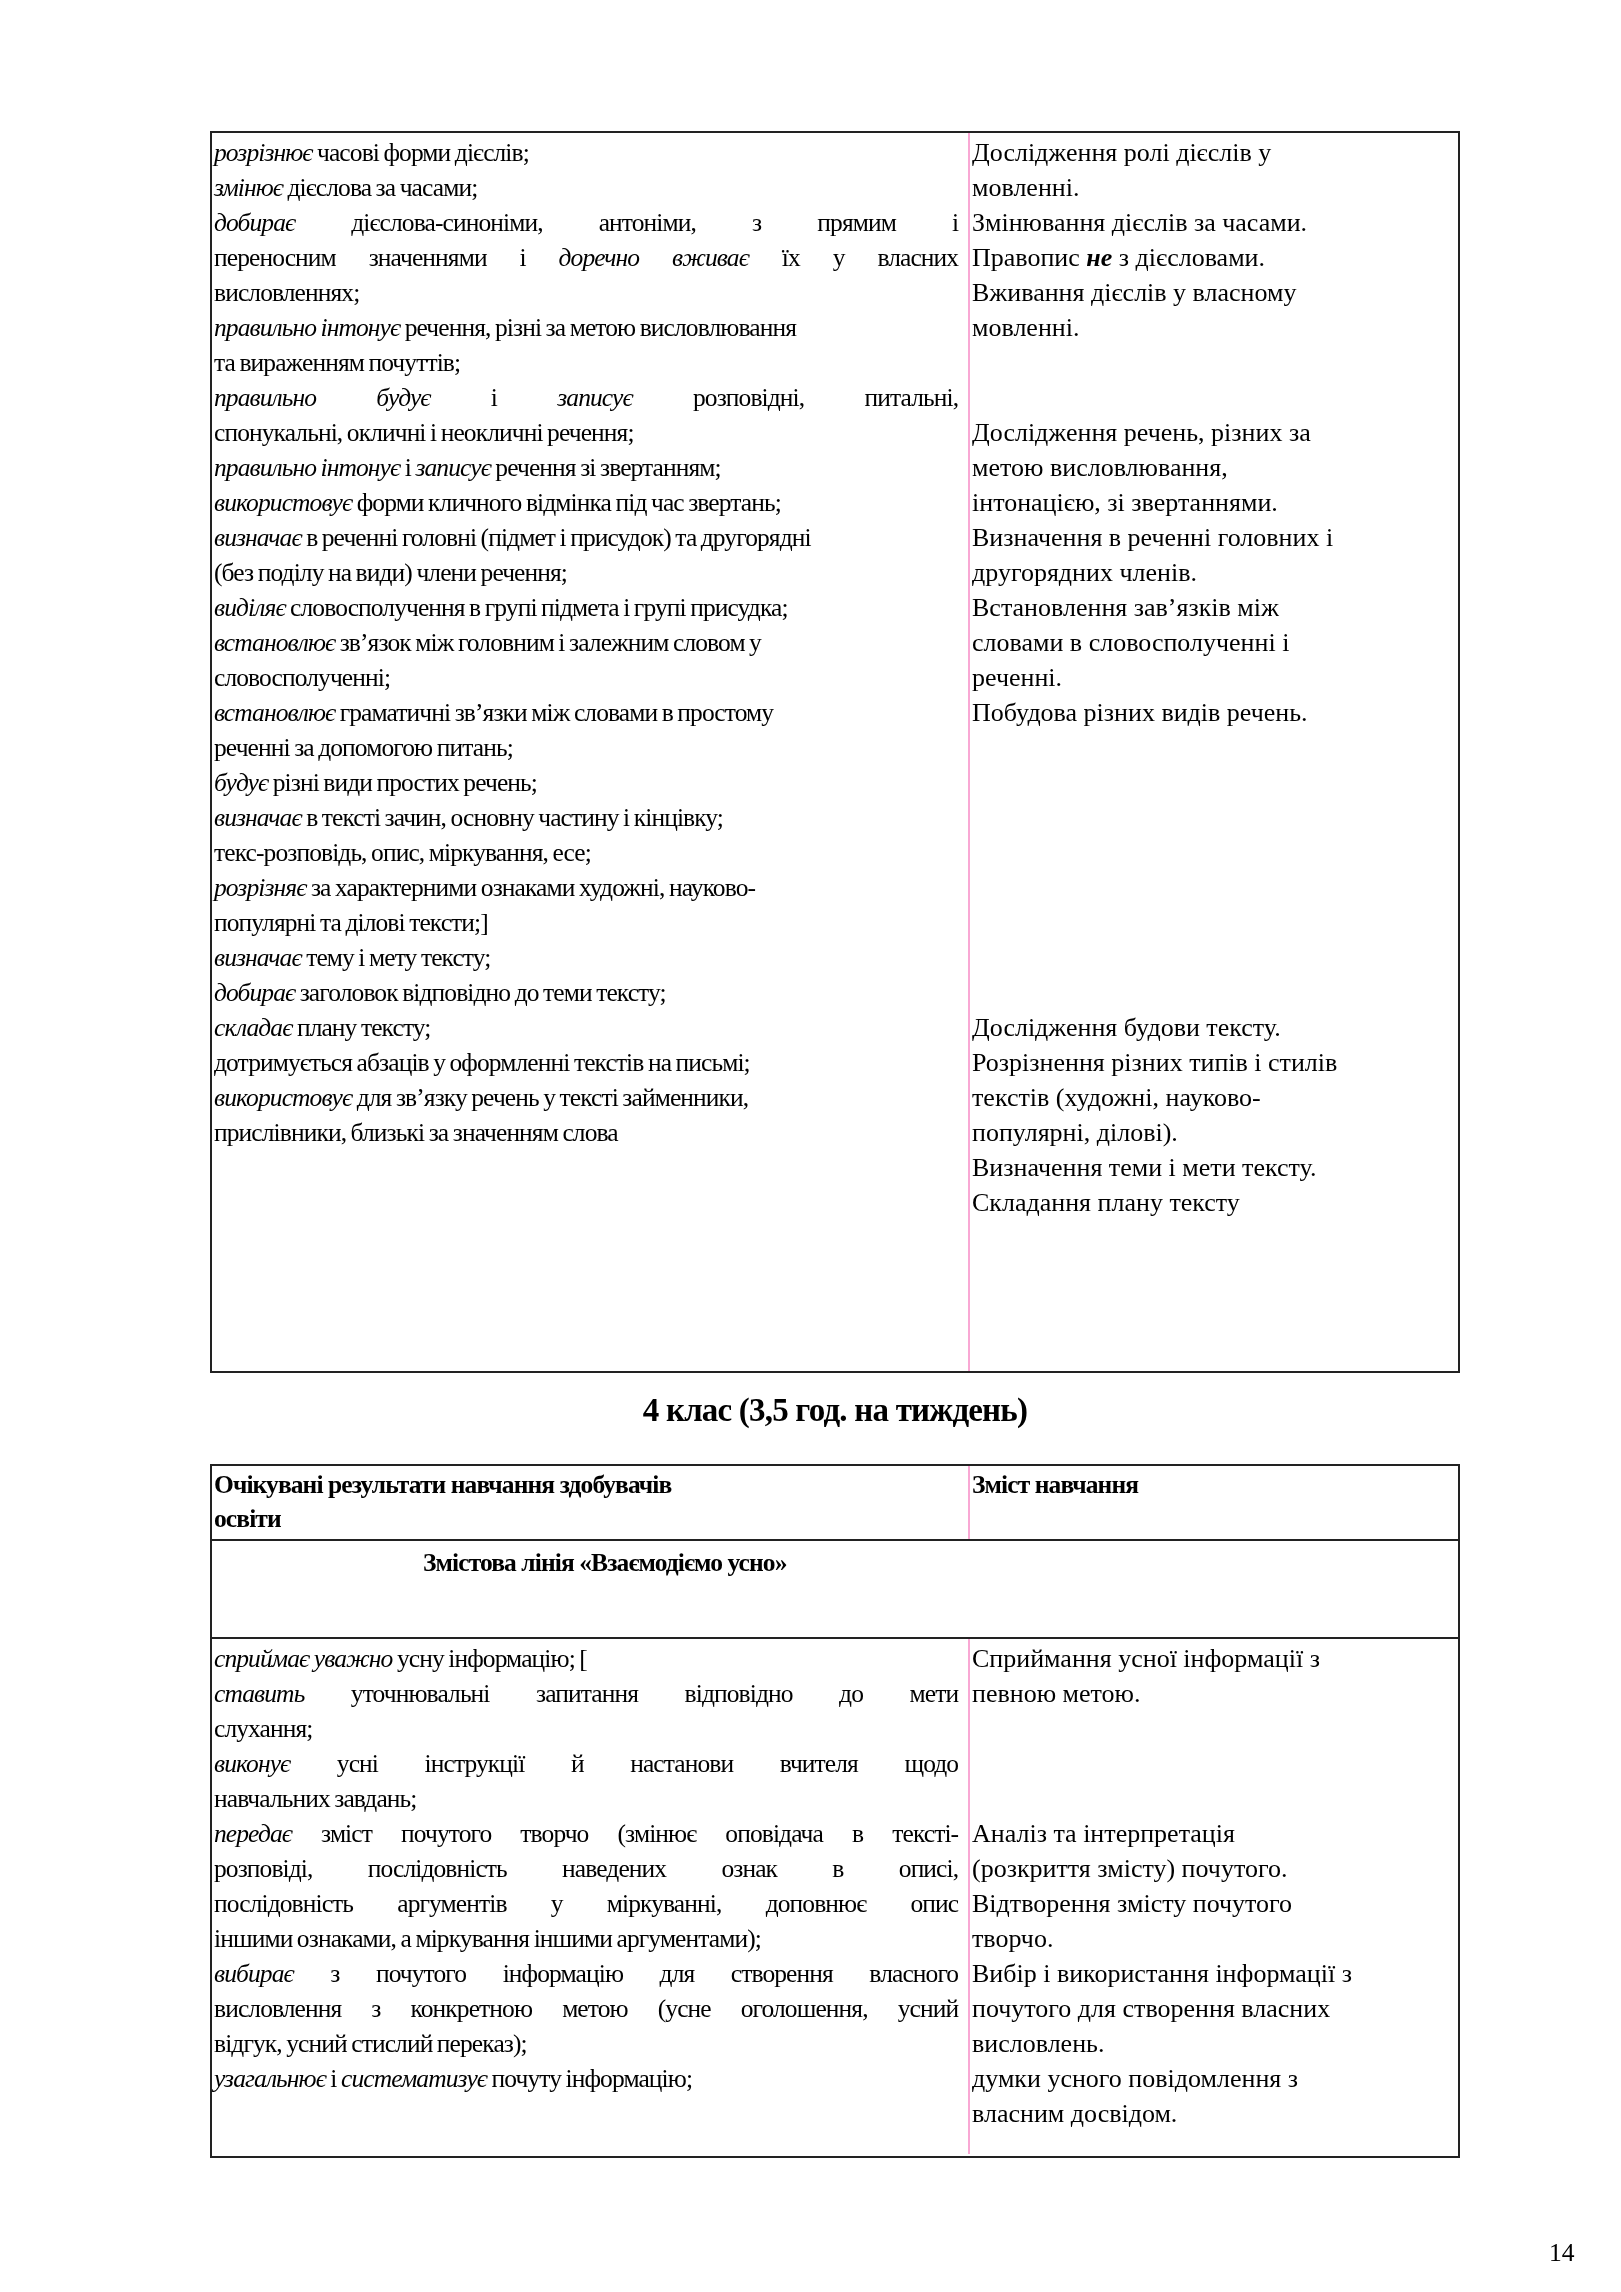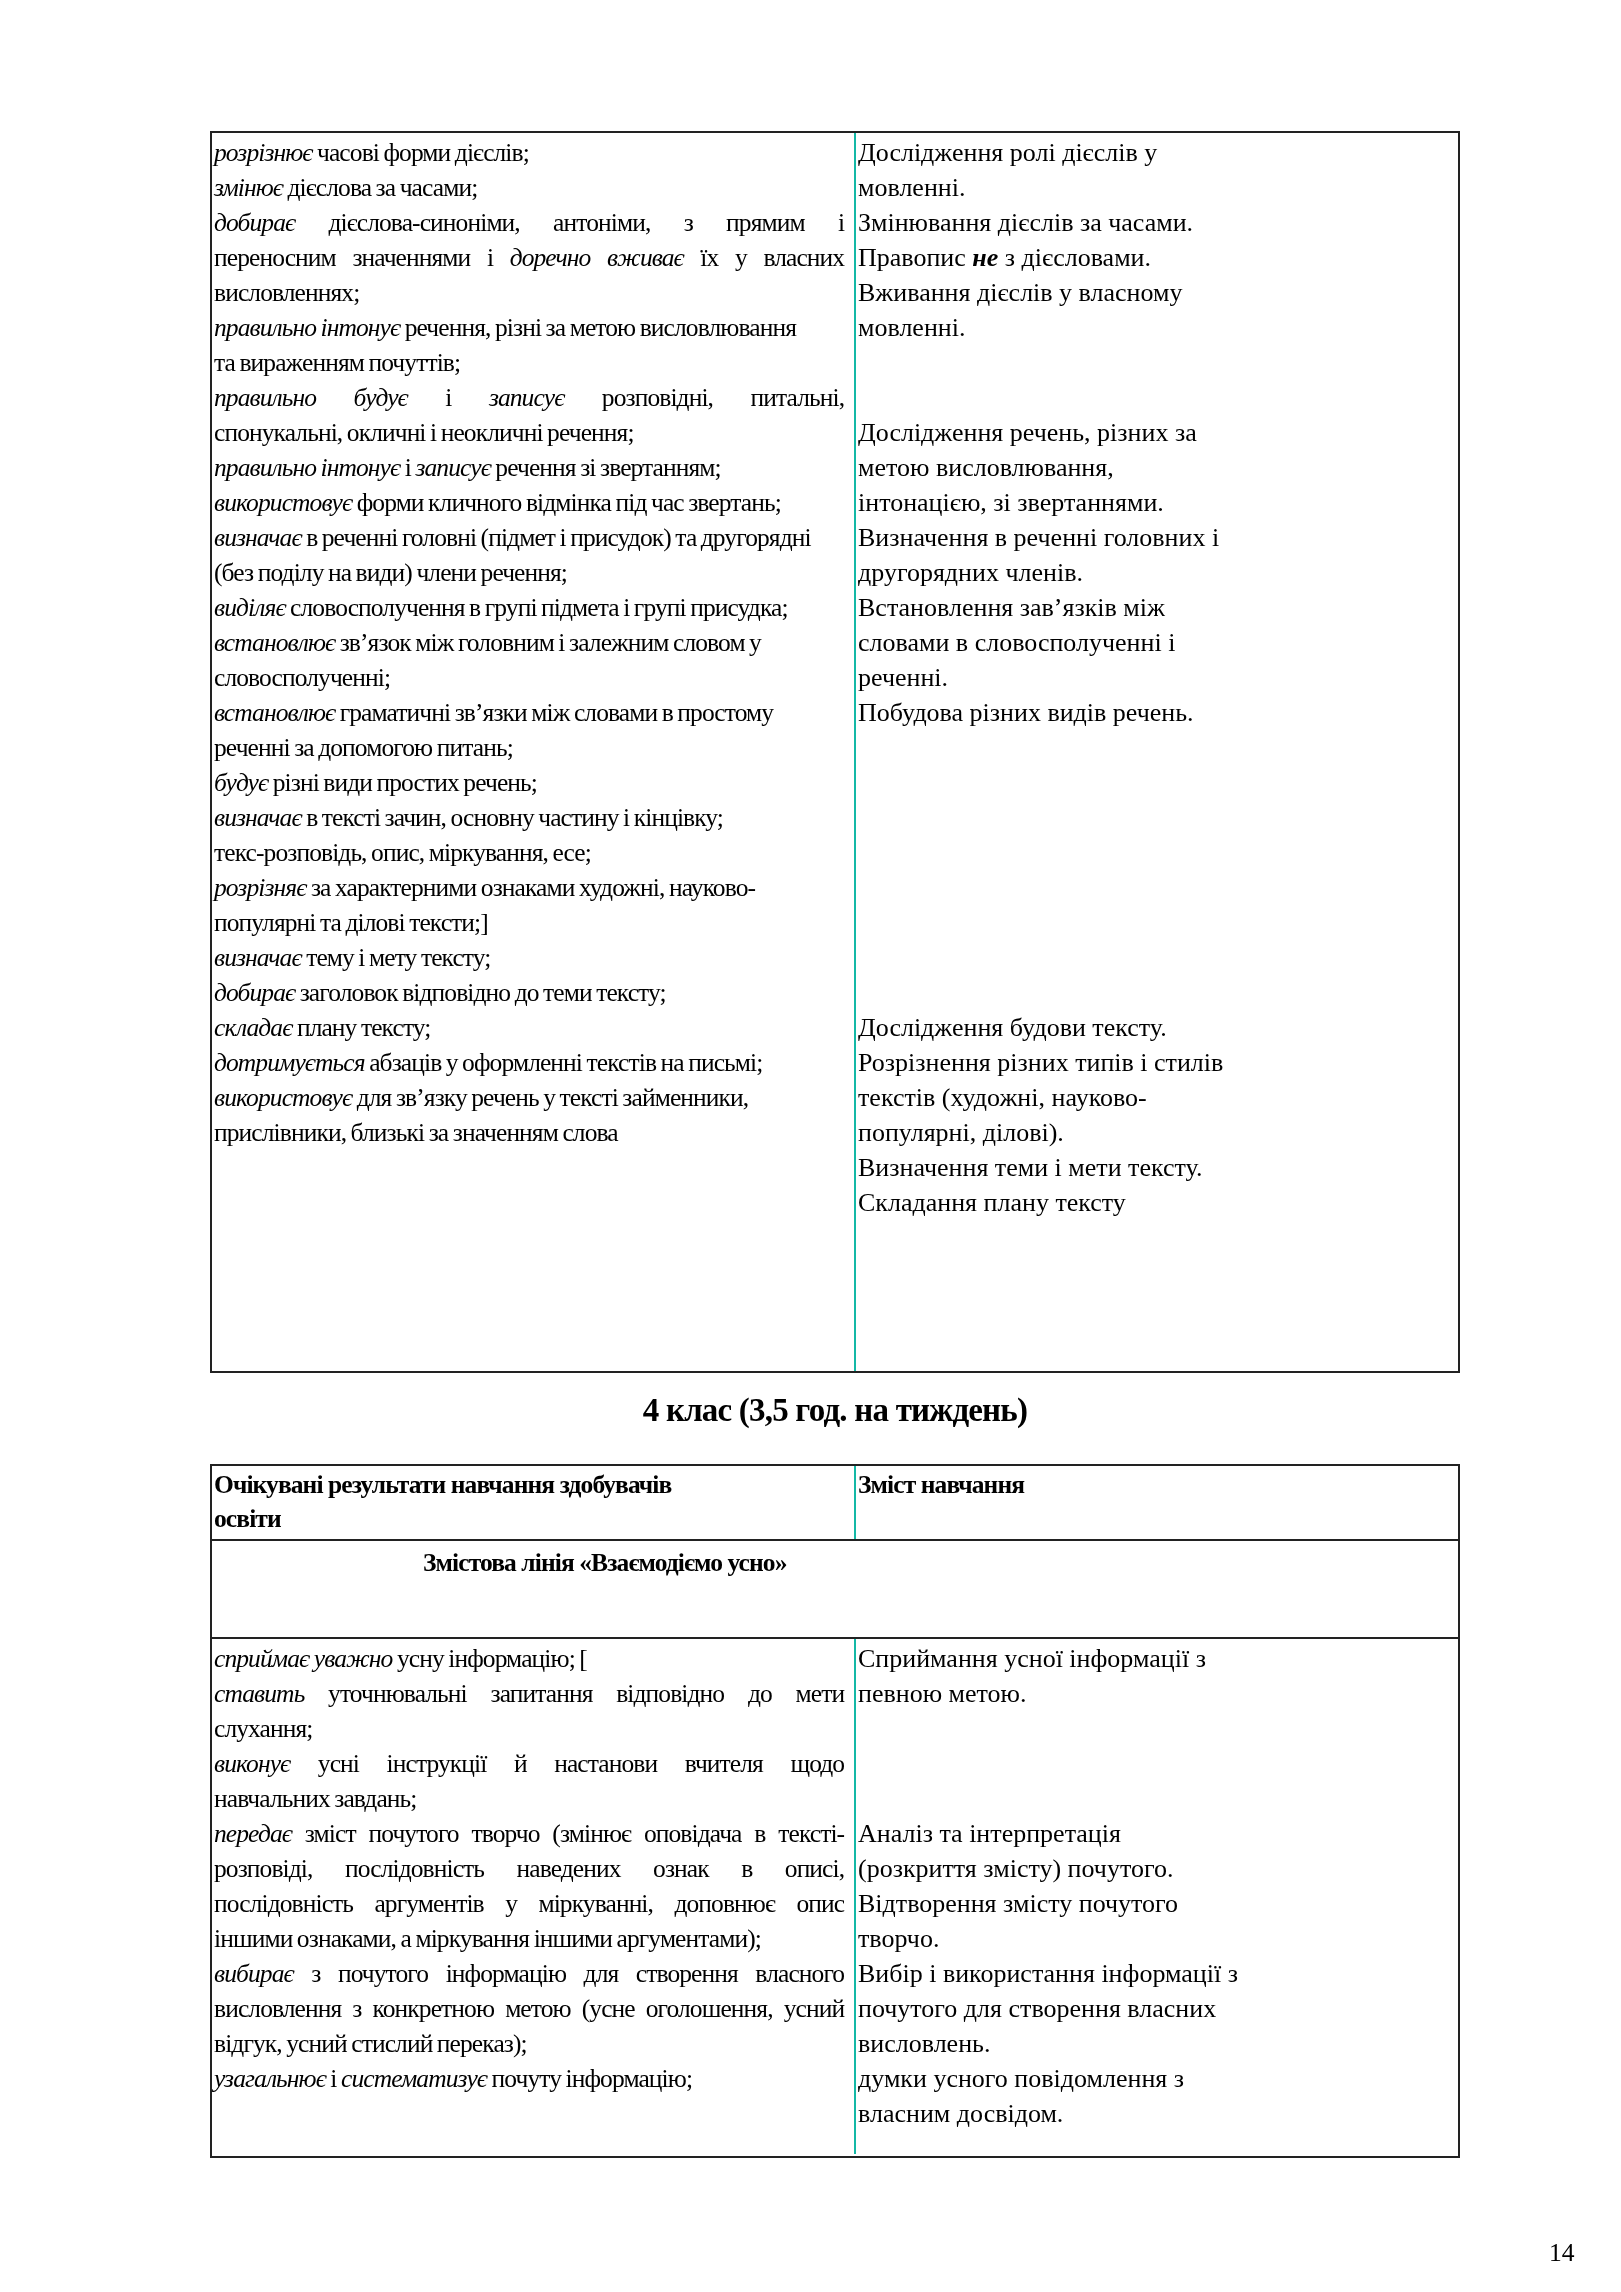--- a/index.html
+++ b/index.html
@@ -23,23 +23,23 @@
       box-sizing: border-box;
     }
     #table1 { top: 131px; height: 1242px; }
     #table2 { top: 1464px; height: 694px; }
     .row {
       position: relative;
       display: flex;
       box-sizing: border-box;
     }
     .cell-l {
-      width: 644px;
-      box-sizing: border-box;
-      border-right: 2px solid #14b8a6;
+      width: 758px;
+      box-sizing: border-box;
+      border-right: 2px solid #f9a8d4;
       padding: 2px 9.8px 0 2px;
     }
     .cell-r {
       flex: 1;
       box-sizing: border-box;
       padding: 2px 3.9px 0 2px;
     }
     .left-text {
       font-size: 25.5px;
       line-height: 35px;
@@ -132,21 +132,21 @@
           <span class="line"><span style="font-style: italic;">встановлює</span><span> граматичні зв’язки між словами в простому</span></span>
           <span class="line"><span>реченні за допомогою питань;</span></span>
           <span class="line"><span style="font-style: italic;">будує</span><span> різні види простих речень;</span></span>
           <span class="line"><span style="font-style: italic;">визначає</span><span> в тексті зачин, основну частину і кінцівку;</span></span>
           <span class="line"><span> текс-розповідь, опис, міркування, есе;</span></span>
           <span class="line"><span style="font-style: italic;">розрізняє</span><span> за характерними ознаками художні, науково-</span></span>
           <span class="line"><span>популярні та ділові тексти;]</span></span>
           <span class="line"><span style="font-style: italic;">визначає</span><span> тему і мету тексту;</span></span>
           <span class="line"><span style="font-style: italic;">добирає</span><span> заголовок відповідно до теми тексту;</span></span>
           <span class="line"><span style="font-style: italic;">складає</span><span> плану тексту;</span></span>
-          <span class="line"><span style="font-style: italic; margin-top: 40px;">дотримується</span><span> абзаців у оформленні текстів на письмі;</span></span>
+          <span class="line"><span style=" margin-top: 40px;">дотримується</span><span> абзаців у оформленні текстів на письмі;</span></span>
           <span class="line"><span style="font-style: italic;">використовує</span><span> для зв’язку речень у тексті займенники,</span></span>
           <span class="line"><span>прислівники, близькі за значенням слова</span></span>
         </div>
     </div>
     <div class="cell-r">
       <div class="right-text">
           <span class="line"><span>Дослідження ролі дієслів у</span></span>
           <span class="line"><span>мовленні.</span></span>
           <span class="line"><span>Змінювання дієслів за часами.</span></span>
           <span class="line"><span>Правопис </span><span style="font-style: italic; font-weight: bold;">не</span><span> з дієсловами.</span></span>

